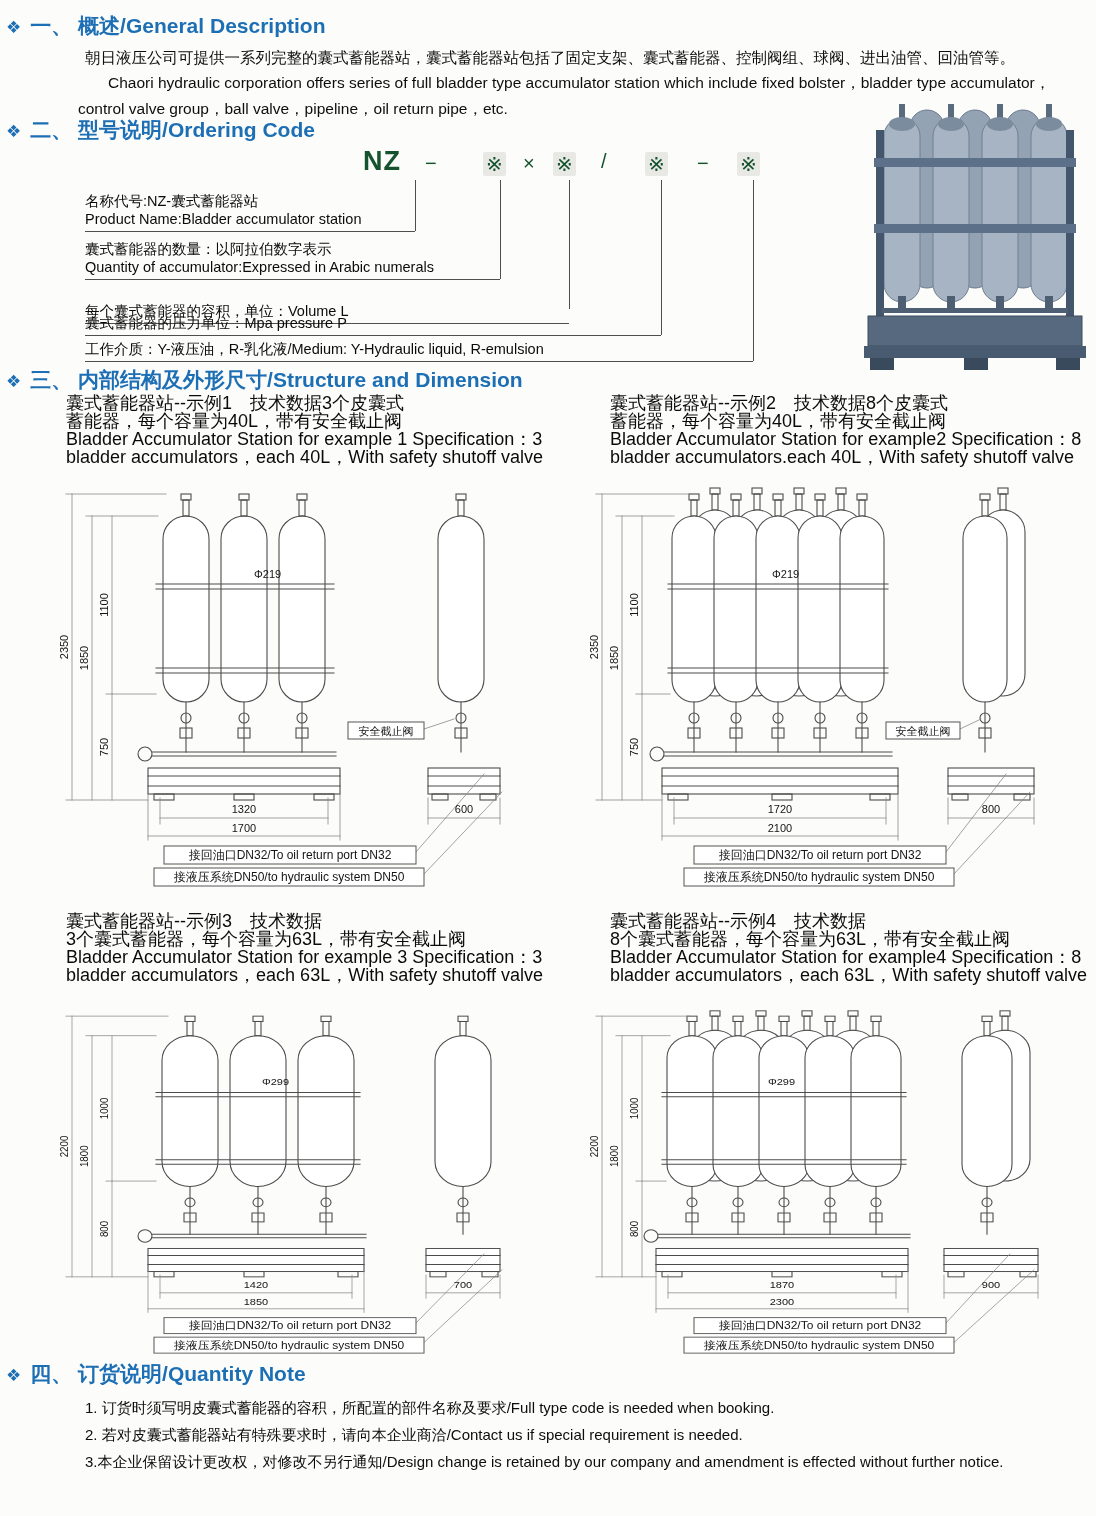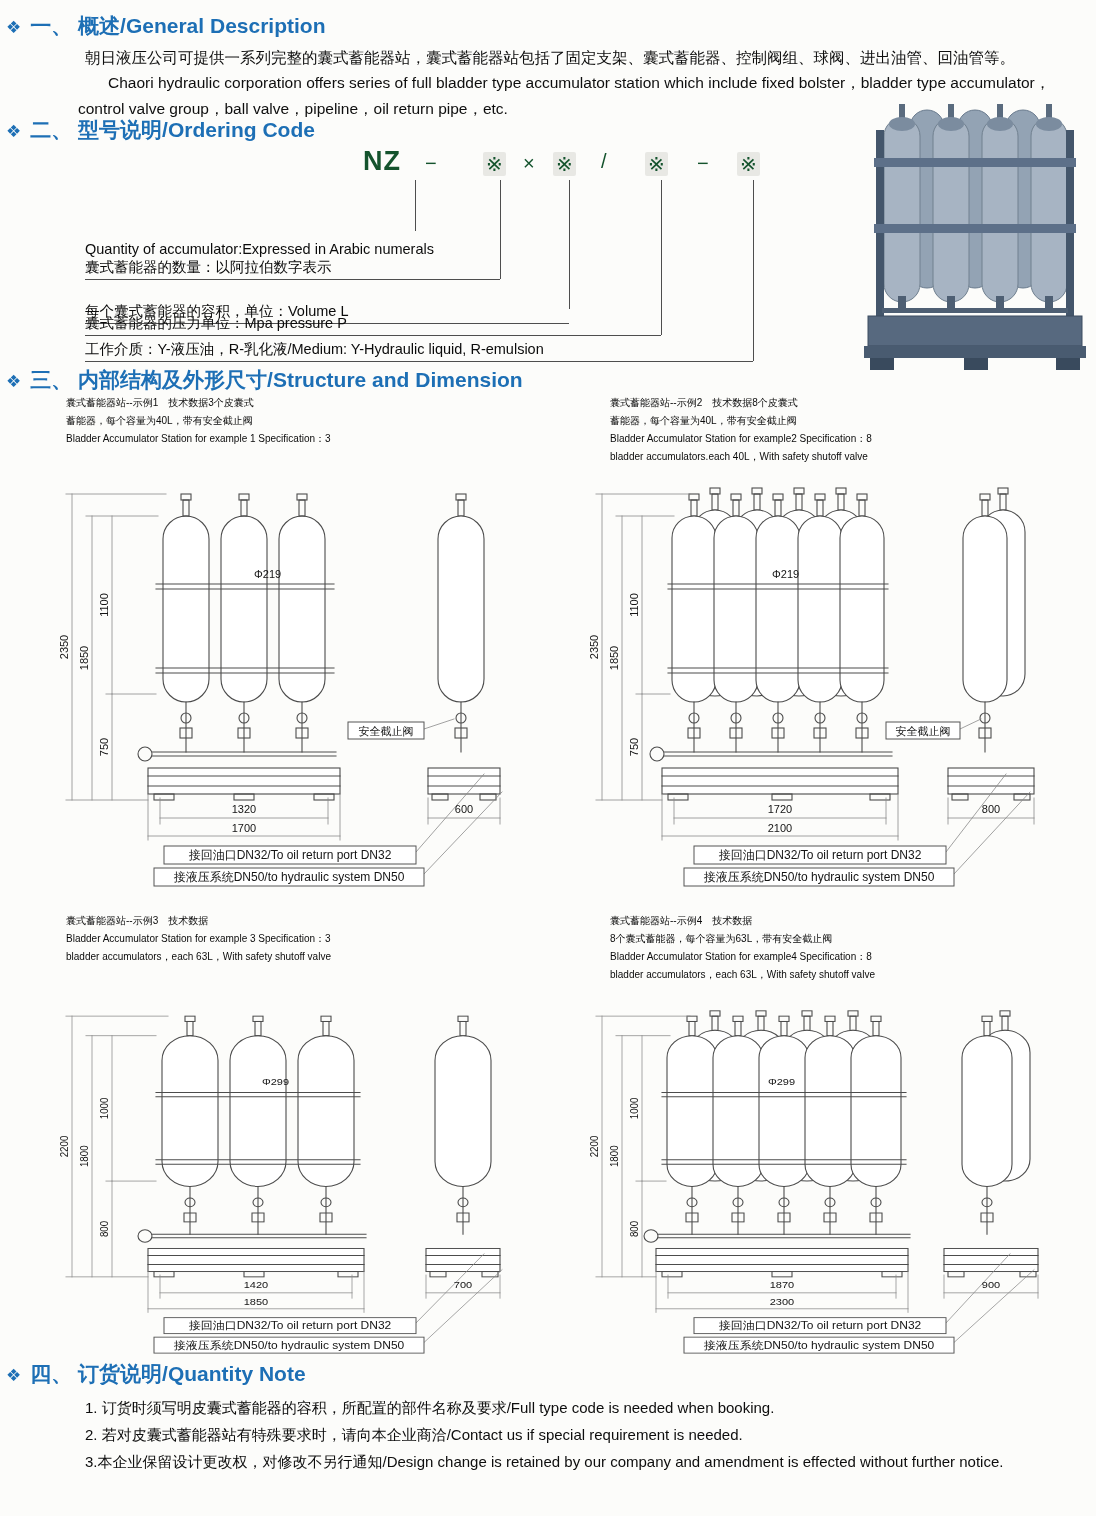--- a/index.html
+++ b/index.html
@@ -18,21 +18,21 @@
   
   .ord { position:absolute; left:85px; top:146px; width:740px; height:224px; }
   .code-sym { position:absolute; font-size:20px; color:#14532d; }
   .code-sym.nz { font-size:27px; font-weight:bold; letter-spacing:1px; }
   .code-sym.star { background:#e8e8e4; padding:0 3px; border-radius:2px; }
   .ord-row { position:absolute; left:0; font-size:14.5px; line-height:18px; color:#0b0b0b;
              border-bottom:1.2px solid #4e4e4e; padding-bottom:3px; }
   .vline { position:absolute; width:0; border-left:1.2px solid #4e4e4e; }
 
   
-  .cap { position:absolute; font-size:10px; line-height:18px; color:#0b0b0b; width:500px; }
+  .cap { position:absolute; font-size:18px; line-height:18px; color:#0b0b0b; width:500px; }
 
   
   .drawing { position:absolute; }
   .drawing line, .drawing rect, .drawing circle, .drawing path {
       stroke:#4c4c4c; stroke-width:1.1; fill:none; stroke-linecap:square; }
   .drawing .thin line { stroke:#8a8a8a; stroke-width:0.8; }
   .drawing .fw { fill:#ffffff; }
   .drawing .bx { fill:#ffffff; stroke:#555555; stroke-width:1; }
   .drawing text { stroke:none; fill:#141414; font-size:11px; font-family:"Liberation Sans","DejaVu Sans",sans-serif; }
   .drawing .btx { font-size:12px; }
@@ -67,23 +67,27 @@
     <span class="code-sym star" style="left:560px;top:6px;">※</span>
     <span class="code-sym" style="left:612px;top:6px;">−</span>
     <span class="code-sym star" style="left:652px;top:6px;">※</span>
 
     <div class="vline" style="left:330px;top:34px;height:51px;"></div>
     <div class="vline" style="left:415px;top:34px;height:99px;"></div>
     <div class="vline" style="left:484px;top:34px;height:129px;"></div>
     <div class="vline" style="left:576px;top:34px;height:155px;"></div>
     <div class="vline" style="left:668px;top:34px;height:181px;"></div>
 
+    <div class="ord-row" style="top:46px;width:330px;">
+      <div>名称代号:NZ-囊式蓄能器站</div>
+      <div>Product Name:Bladder accumulator station</div>
+    </div>
     <div class="ord-row" style="top:94px;width:415px;">
+      <div>囊式蓄能器的数量：以阿拉伯数字表示</div>
       <div>Quantity of accumulator:Expressed in Arabic numerals</div>
-      <div>囊式蓄能器的数量：以阿拉伯数字表示</div>
     </div>
     <div class="ord-row" style="top:156px;width:484px;">
       <div>每个囊式蓄能器的容积，单位：Volume L</div>
     </div>
     <div class="ord-row" style="top:168px;width:576px;">
       <div>囊式蓄能器的压力单位：Mpa pressure P</div>
     </div>
     <div class="ord-row" style="top:194px;width:668px;">
       <div>工作介质：Y-液压油，R-乳化液/Medium: Y-Hydraulic liquid, R-emulsion</div>
     </div>
@@ -133,20 +137,21 @@
 
   <div class="sec-head" style="top:366px;">
     <span class="diamond">❖</span>
     <span>三、 内部结构及外形尺寸/Structure and Dimension</span>
   </div>
 
   <div class="cap" style="left:66px;top:394px;">
     <div>囊式蓄能器站--示例1　技术数据3个皮囊式</div>
     <div>蓄能器，每个容量为40L，带有安全截止阀</div>
     <div>Bladder Accumulator Station for example 1 Specification：3</div>
+    <div>bladder accumulators，each 40L，With safety shutoff valve</div>
   </div>
   <div class="cap" style="left:610px;top:394px;">
     <div>囊式蓄能器站--示例2　技术数据8个皮囊式</div>
     <div>蓄能器，每个容量为40L，带有安全截止阀</div>
     <div>Bladder Accumulator Station for example2 Specification：8</div>
     <div>bladder accumulators.each 40L，With safety shutoff valve</div>
   </div>
 
   <svg class="drawing" style="left:56px;top:472px;width:505px;height:415px;" viewBox="0 0 505 415">
     <g>
@@ -348,20 +353,21 @@
     <g>
       <rect class="bx" x="108" y="374" width="252" height="18"></rect>
       <text class="btx" x="234" y="387" text-anchor="middle">接回油口DN32/To oil return port DN32</text>
       <rect class="bx" x="98" y="396" width="270" height="18"></rect>
       <text class="btx" x="233" y="409" text-anchor="middle">接液压系统DN50/to hydraulic system DN50</text>
     </g>
   </svg>
 
   <div class="cap" style="left:66px;top:912px;">
     <div>囊式蓄能器站--示例3　技术数据</div>
+    <div>3个囊式蓄能器，每个容量为63L，带有安全截止阀</div>
     <div>Bladder Accumulator Station for example 3 Specification：3</div>
     <div>bladder accumulators，each 63L，With safety shutoff valve</div>
   </div>
   <div class="cap" style="left:610px;top:912px;">
     <div>囊式蓄能器站--示例4　技术数据</div>
     <div>8个囊式蓄能器，每个容量为63L，带有安全截止阀</div>
     <div>Bladder Accumulator Station for example4 Specification：8</div>
     <div>bladder accumulators，each 63L，With safety shutoff valve</div>
   </div>
 

